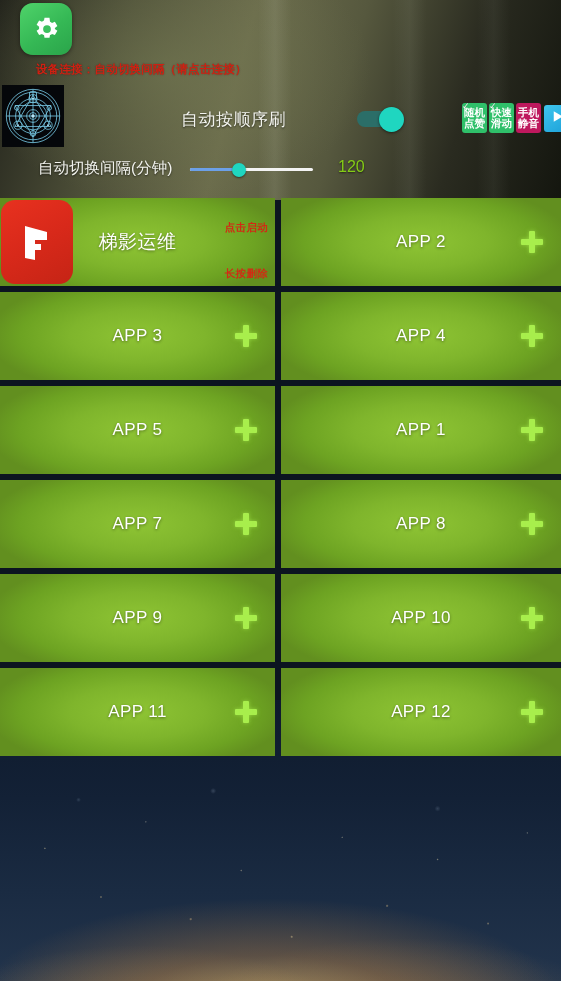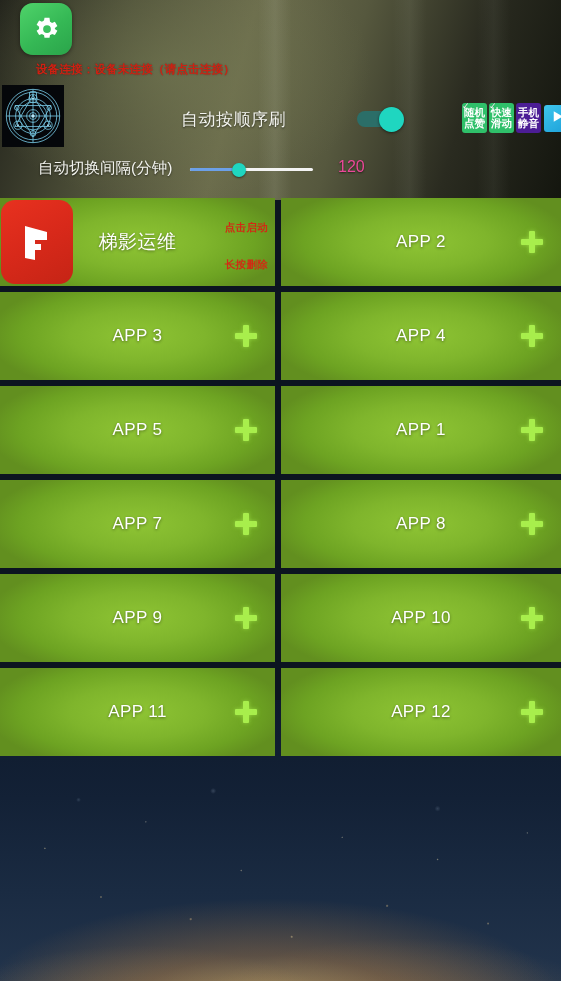--- a/index.html
+++ b/index.html
@@ -101,21 +101,21 @@
 
   
   #chip-row { position:absolute; left:462px; top:103px; display:flex; align-items:center; gap:2px; }
   .chip {
     position:relative; width:25px; height:30px; border-radius:3px;
     display:flex; flex-direction:column; align-items:center; justify-content:center;
     line-height:1.02; font-size:10.5px; font-weight:bold; color:#ffffff;
     padding:1px 0;
   }
   .chip.on  { background:#2fc06a; }
-  .chip.off { background:#4c1d95; }
+  .chip.off { background:#be185d; }
   .chip .tick {
     position:absolute; left:0px; top:-1px; font-size:9px; color:#ffffff;
     text-shadow:0 0 1px rgba(0,0,0,.5); line-height:1;
   }
   .chip span.t { display:block; }
   #play-chip {
     width:27px; height:27px; display:flex; align-items:center; justify-content:center;
     background:linear-gradient(145deg,#3fc6ee,#1b9fd8); border-radius:3px; margin-left:1px;
   }
   #play-chip svg { width:15px; height:15px; }
@@ -132,21 +132,21 @@
   }
   #interval-slider .track-fill {
     position:absolute; left:0; top:8px; width:49px; height:3px;
     background:#6ca0e8; border-radius:2px;
   }
   #interval-slider .thumb {
     position:absolute; left:42px; top:3px; width:14px; height:14px;
     border-radius:50%; background:#1fd6c0; box-shadow:0 1px 2px rgba(0,0,0,.5);
   }
   #interval-value {
-    position:absolute; left:338px; top:158px; font-size:16px; color:#ec4899;
+    position:absolute; left:338px; top:158px; font-size:16px; color:#84cc16;
     text-shadow:0 1px 2px rgba(0,0,0,.6);
   }
 
   
   #grid {
     position:absolute; left:0; top:198px; width:561px; height:552px;
     display:grid;
     grid-template-columns:275px 6px 280px;
     grid-auto-rows:88px;
     row-gap:6px;
@@ -171,21 +171,21 @@
     box-shadow:0 0 4px rgba(170,240,80,.6);
   }
   .card .plus::before { left:0; top:8px; width:22px; height:6px; }
   .card .plus::after  { left:8px; top:0; width:6px; height:22px; }
 
   .card .hint-tr, .card .hint-br {
     position:absolute; right:7px; font-size:10.5px; font-weight:bold;
     color:#d22a14; letter-spacing:.3px;
   }
   .card .hint-tr { top:23px; }
-  .card .hint-br { bottom:14px; }
+  .card .hint-br { bottom:5px; }
 
   .app-icon {
     position:absolute; left:0; top:0; width:74px; height:88px;
     display:flex; align-items:center; justify-content:center;
   }
   .app-icon .sq {
     width:72px; height:84px; border-radius:14px;
     background:linear-gradient(150deg,#e8311f 0%,#d8291a 50%,#c52415 100%);
     display:flex; align-items:center; justify-content:center;
   }
@@ -202,21 +202,21 @@
 
 <div id="gear-btn">
   <span>
     <svg viewBox="0 0 24 24" fill="#ffffff" aria-hidden="true">
       <path d="M19.1 12.9a7.3 7.3 0 000-1.8l2-1.5-2-3.4-2.3.9a7 7 0 00-1.6-.9L14.8 3h-4l-.4 2.2c-.6.2-1.1.5-1.6.9l-2.3-.9-2 3.4 2 1.5a7.3 7.3 0 000 1.8l-2 1.5 2 3.4 2.3-.9c.5.4 1 .7 1.6.9l.4 2.2h4l.4-2.2c.6-.2 1.1-.5 1.6-.9l2.3.9 2-3.4-2-1.5z"></path>
       <circle cx="12.8" cy="12" r="3.1" fill="#3cc05e"></circle>
     </svg>
   </span>
 </div>
 
-<div id="status-line">设备连接：设备未连接（请点击连接）</div>
+<div id="status-line">设备连接：自动切换间隔（请点击连接）</div>
 
 <div id="compass">
   <svg viewBox="0 0 100 100" aria-hidden="true">
     <g fill="none" stroke="#7fd8f5" stroke-width="1.4" opacity="0.95">
       <circle cx="50" cy="50" r="46"></circle>
       <circle cx="50" cy="50" r="41"></circle>
       <circle cx="50" cy="50" r="30"></circle>
       <circle cx="50" cy="50" r="24"></circle>
       <circle cx="50" cy="50" r="11"></circle>
       <circle cx="50" cy="50" r="6"></circle>

